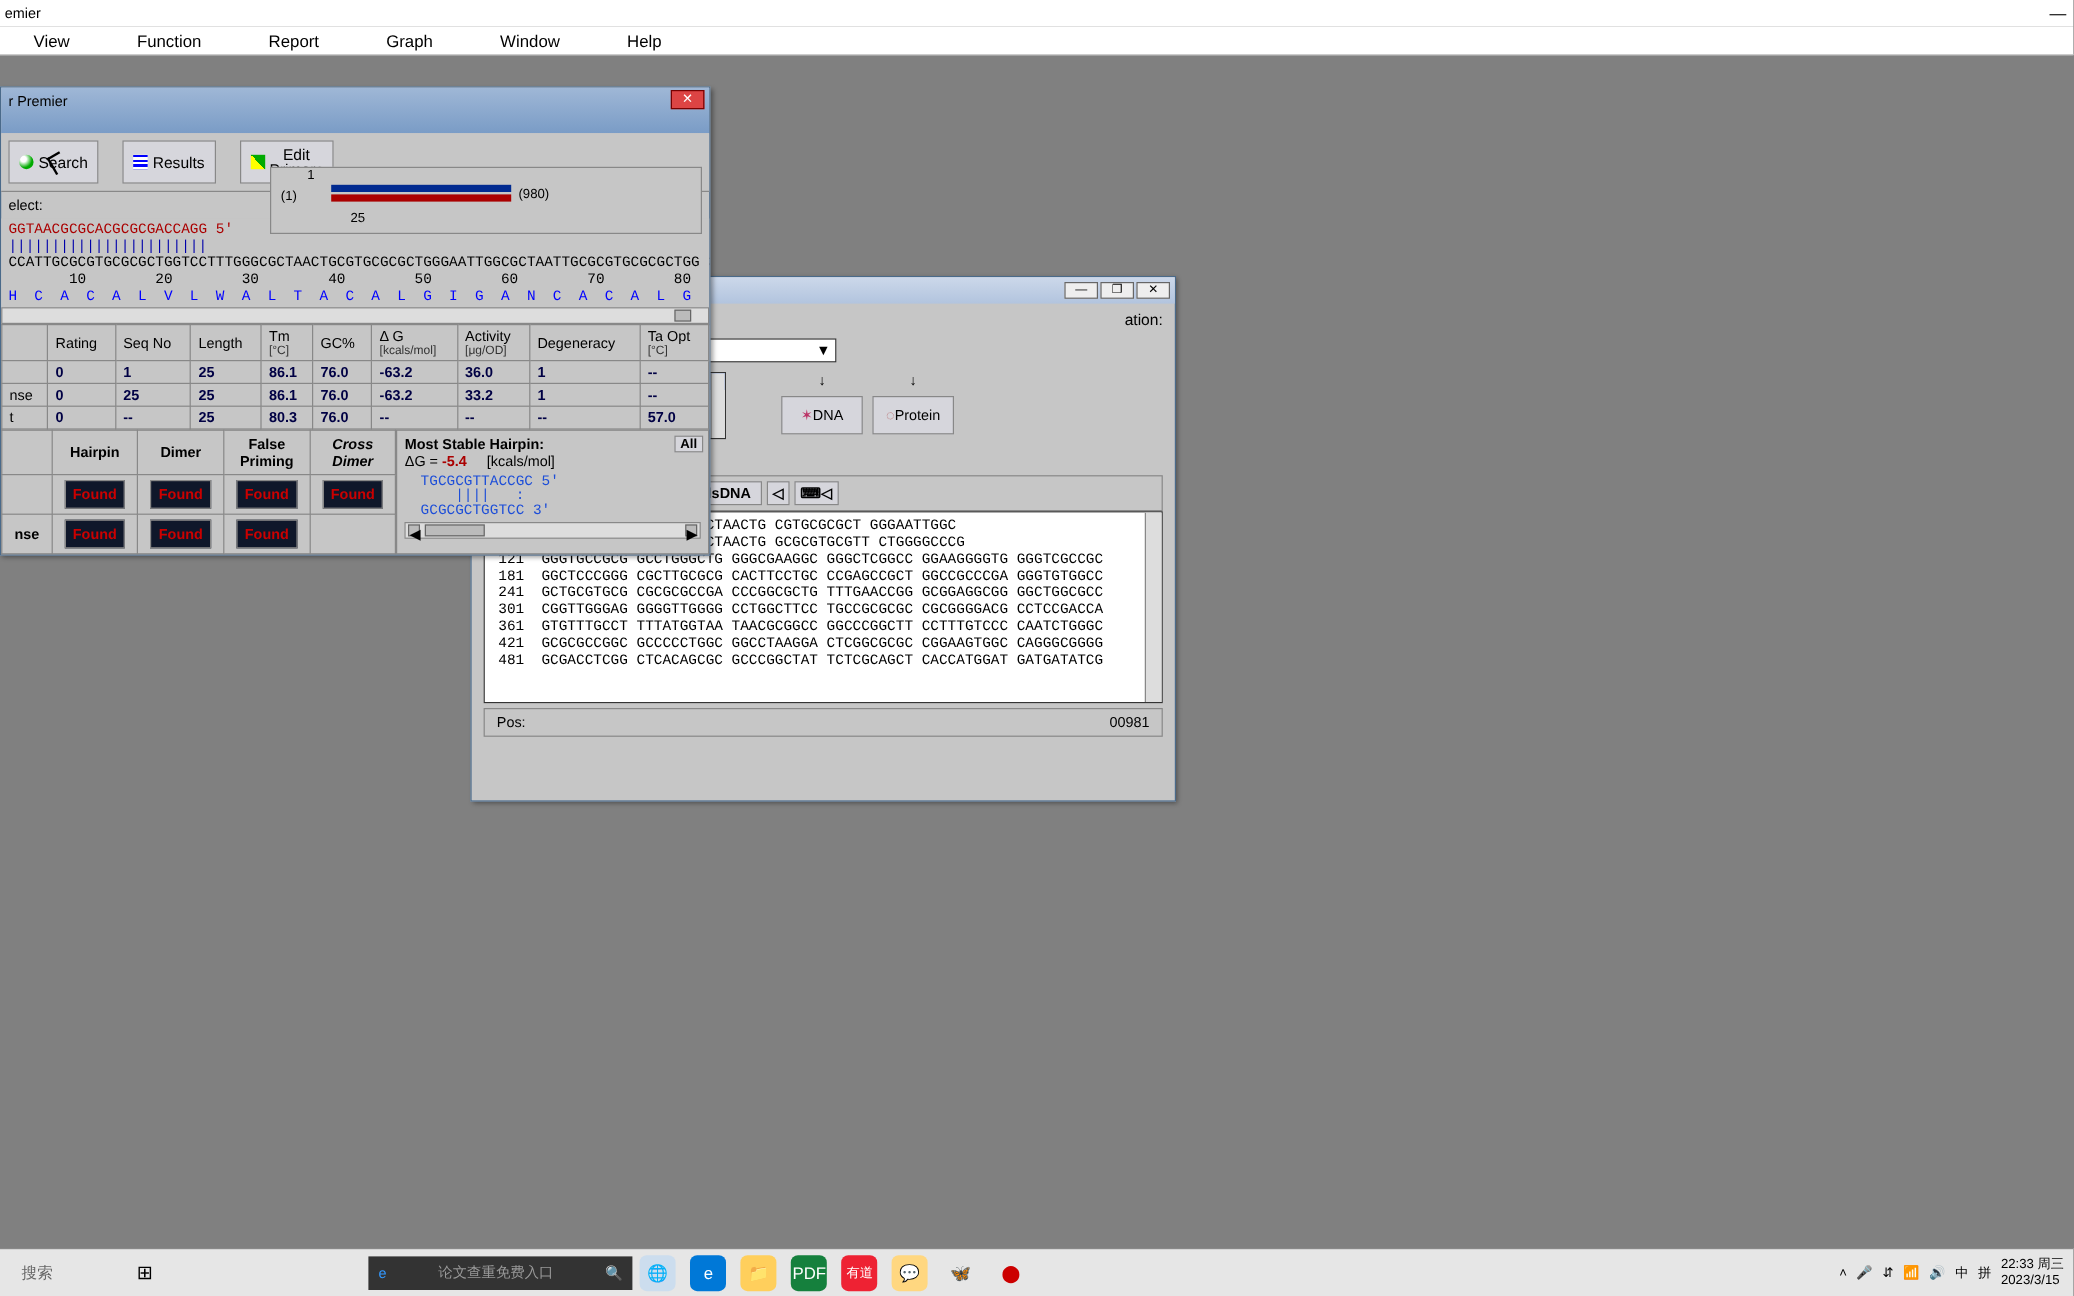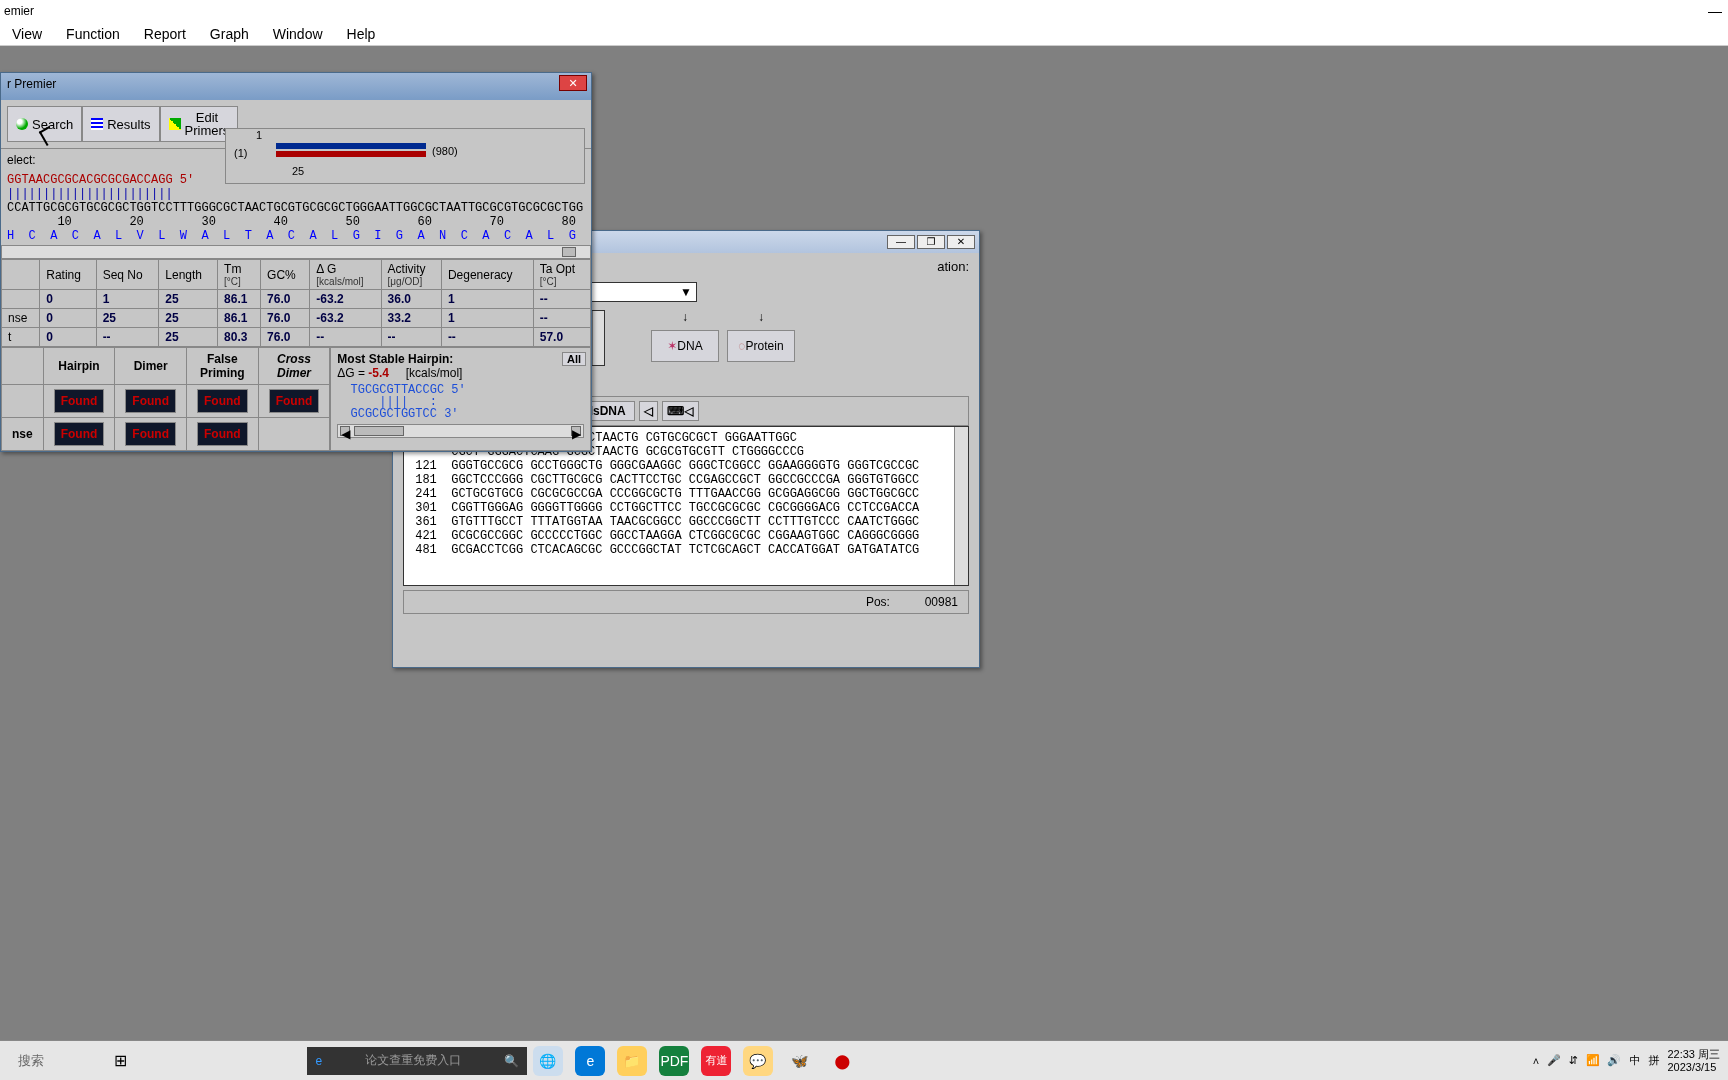--- a/index.html
+++ b/index.html
@@ -25,54 +25,54 @@
 .menubar {
   position: absolute;
   top: 22px; left: 0; right: 0;
   height: 24px;
   background: #fff;
   border-bottom: 1px solid #ccc;
   display: flex;
   align-items: center;
   font-size: 14px;
 }
-.menubar span { padding: 2px 12px; cursor: default; }
+.menubar span { padding: 2px 28px; cursor: default; }
 
 
 .ppwin {
   position: absolute;
   left: 0; top: 72px;
   width: 592px;
   background: #c6c6c6;
   border: 1px solid #4a6a8a;
   box-shadow: 2px 2px 4px rgba(0,0,0,.4);
 }
 .pptitle {
   background: linear-gradient(#9fb7d6, #7a9cc6);
   color: #000;
-  height: 27px;
+  height: 38px;
   line-height: 22px;
   padding-left: 6px;
   font-size: 12px;
   position: relative;
 }
 .pptitle .closebox {
   position: absolute; right: 4px; top: 2px;
   width: 28px; height: 16px;
   background: #d44;
   color: #fff;
   text-align: center;
   line-height: 14px;
   border: 1px solid #700;
   font-size: 11px;
 }
 .pptoolbar {
   background: #c6c6c6;
   padding: 6px;
-  display: flex; gap: 0;
+  display: flex; gap: 20px;
   border-bottom: 1px solid #888;
 }
 .ppbtn {
   display: inline-flex; align-items: center; gap: 4px;
   background: #d6d6dc;
   border: 1px solid #888;
   padding: 4px 8px;
   font-size: 13px;
 }
 .ppbtn .ico { width: 12px; height: 12px; display: inline-block; }
@@ -198,21 +198,21 @@
 .seqtext {
   background: #fff; border: 1px solid #333;
   height: 160px; overflow: hidden;
   font-family: "Courier New", monospace;
   font-size: 12px; white-space: pre;
   padding: 4px; position: relative;
 }
 .seqtext .vbar { position: absolute; right: 0; top: 0; bottom: 0; width: 14px; background: #ddd; border-left: 1px solid #888; }
 .posbar {
   margin-top: 4px;
-  display: flex; justify-content: flex-end;
+  display: flex; justify-content: space-between;
   border: 1px solid #888; background: #c6c6c6;
   padding: 4px 10px; font-size: 12px; gap: 14px;
 }
 
 
 .taskbar {
   position: absolute; left: 0; right: 0; bottom: 0;
   height: 40px; background: #e6e6e6;
   border-top: 1px solid #888;
   display: flex; align-items: center;

